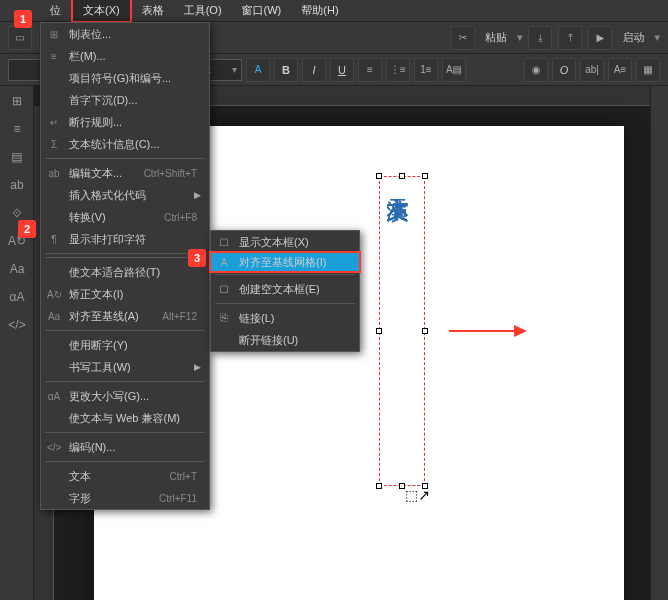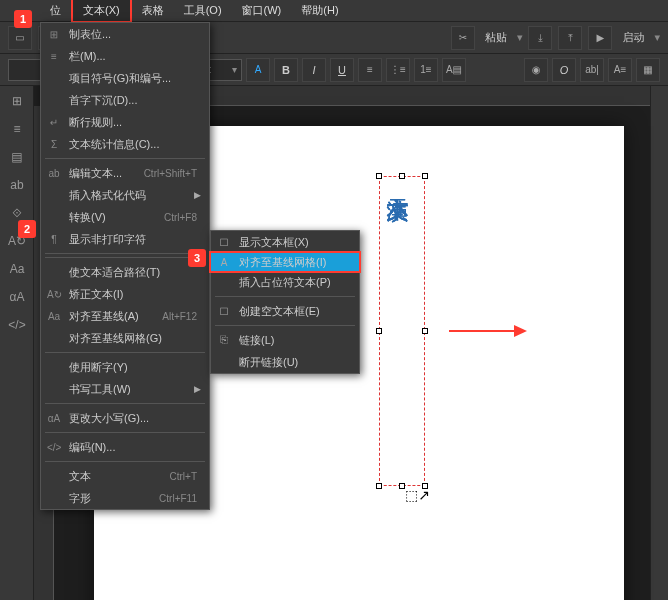--- a/index.html
+++ b/index.html
@@ -186,35 +186,35 @@
     </div>
   <div class="menu-item">
       <span class="menu-icon">A↻</span>
       <span>矫正文本(I)</span>
     </div>
   <div class="menu-item">
       <span class="menu-icon">Aa</span>
       <span>对齐至基线(A)</span>
       <span class="sc">Alt+F12</span>
     </div>
-  <div class="menu-item">
-      <span>对齐至基线网格(G)</span>
-    </div>
   <div class="menu-sep"></div>
   <div class="menu-item">
       <span>使用断字(Y)</span>
     </div>
   <div class="menu-item">
       <span>书写工具(W)</span>
       <span class="arr">▶</span>
     </div>
   <div class="menu-sep"></div>
   <div class="menu-item">
       <span class="menu-icon">αA</span>
       <span>更改大小写(G)...</span>
+    </div>
+  <div class="menu-item">
+      <span>使文本与 Web 兼容(M)</span>
     </div>
   <div class="menu-sep"></div>
   <div class="menu-item">
       <span class="menu-icon">&lt;/&gt;</span>
       <span>编码(N)...</span>
     </div>
   <div class="menu-sep"></div>
   <div class="menu-item">
       <span>文本</span>
       <span class="sc">Ctrl+T</span>
@@ -227,23 +227,20 @@
 
 <div class="submenu">
   <div class="sub-item">
       <span class="menu-icon">☐</span>
       <span>显示文本框(X)</span>
     </div>
   <div class="sub-item hl">
       <span class="menu-icon">A</span>
       <span>对齐至基线网格(I)</span>
     </div>
-  <div class="sub-item dis">
-      <span>插入占位符文本(P)</span>
-    </div>
   <div class="menu-sep"></div>
   <div class="sub-item dis">
       <span class="menu-icon">☐</span>
       <span>创建空文本框(E)</span>
     </div>
   <div class="menu-sep"></div>
   <div class="sub-item dis">
       <span class="menu-icon">⎘</span>
       <span>链接(L)</span>
     </div>

